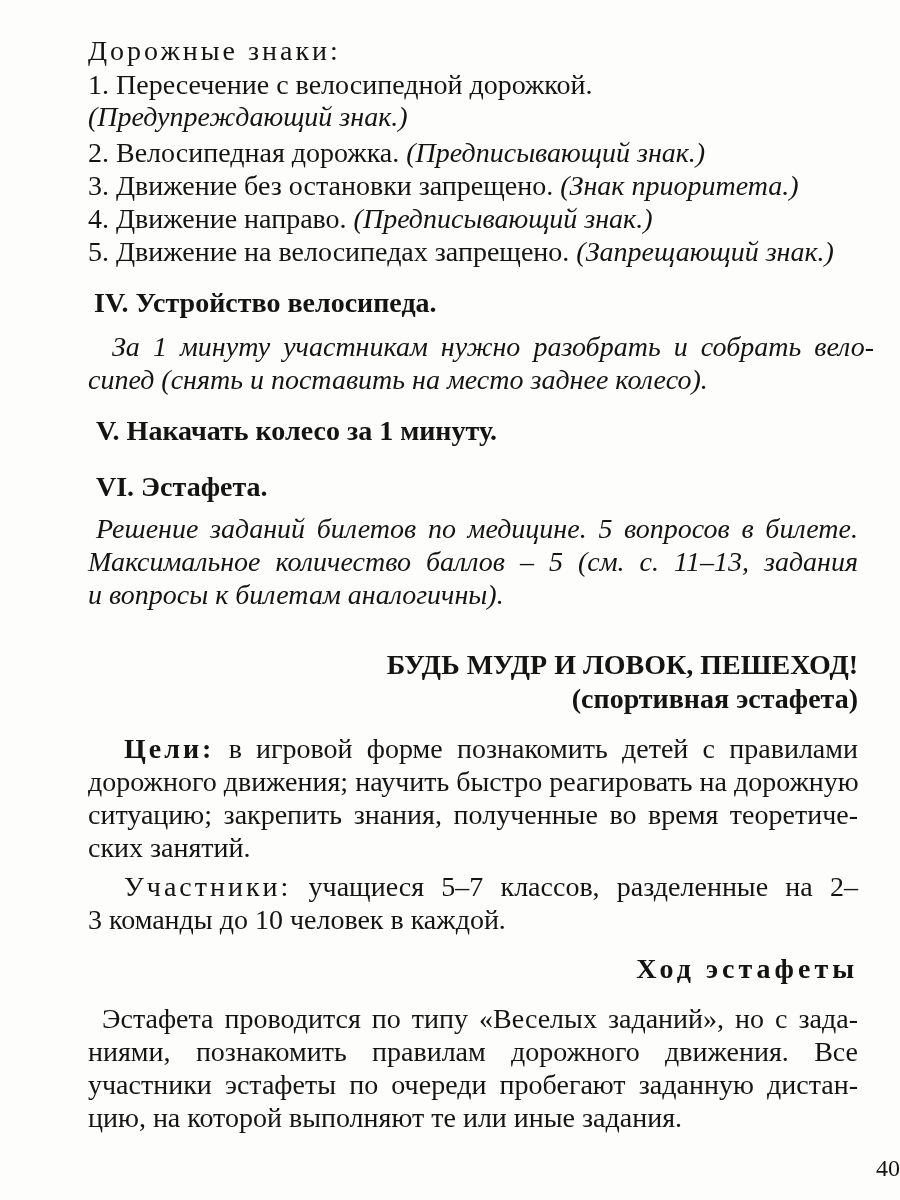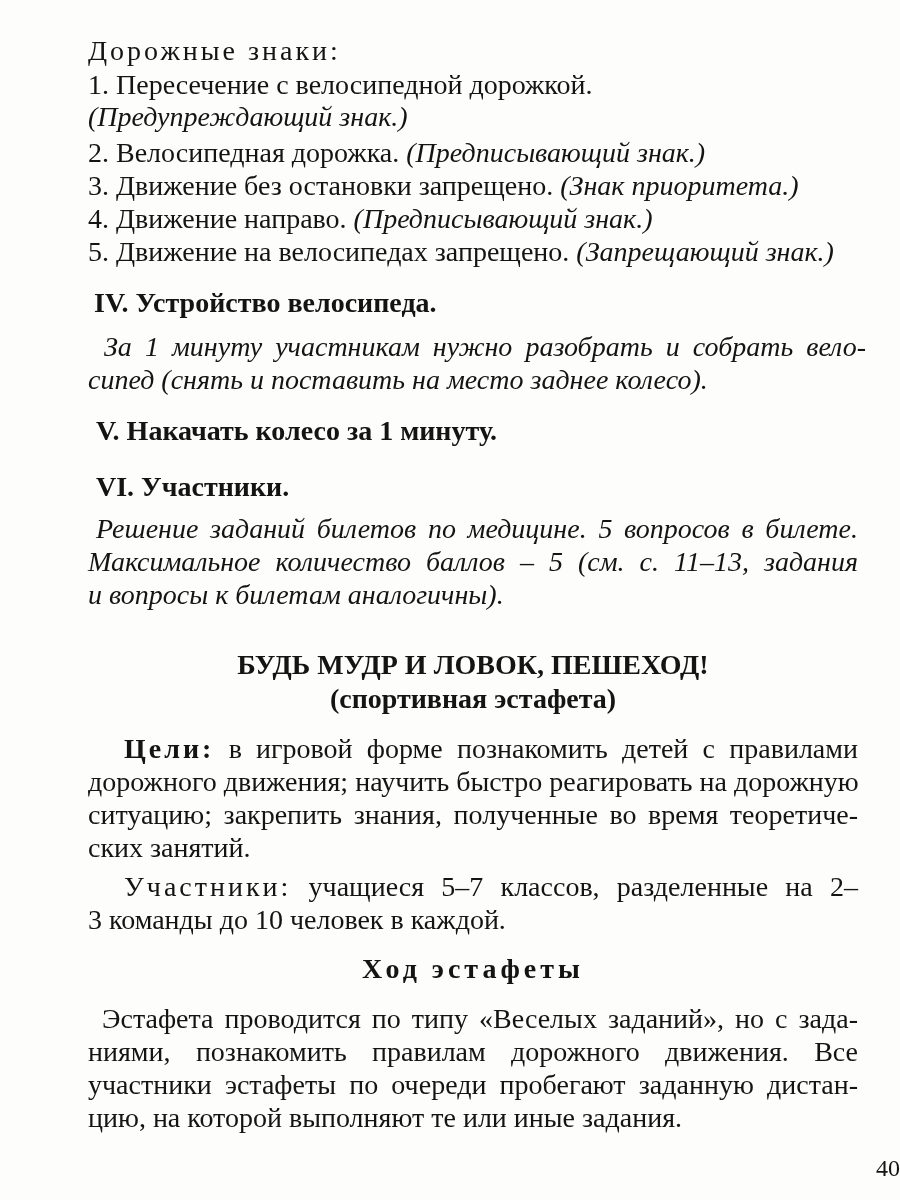--- a/index.html
+++ b/index.html
@@ -7,43 +7,43 @@
       width: 900px; height: 1200px; background: #fdfdfb; overflow: hidden;
       font-family: "Liberation Serif", serif; color: #141414;
       position: relative;
     }
     .page { position: absolute; left: 88px; top: 36px; width: 770px; }
     .ln { position: absolute; left: 0; white-space: nowrap; font-size: 28px; line-height: 30px; }
     .sp { letter-spacing: 3px; }
     .it { font-style: italic; }
     .b { font-weight: bold; }
     .just { width: 770px; text-align-last: justify; text-align: justify; }
-    .center { width: 770px; text-align: center; }
+    .center { width: 770px; text-align: right; }
     .right { width: 760px; text-align: left; }
     .pageno { position: absolute; left: 0; width: 900px; top: 1155px; text-align: right; font-size: 24px; }
   </style>
 </head>
 <body>
 
 <div class="page">
   <div class="ln sp" style="top:0">Дорожные знаки:</div>
   <div class="ln" style="top:34px">1. Пересечение с велосипедной дорожкой.</div>
   <div class="ln it right" style="top:66px">(Предупреждающий знак.)</div>
   <div class="ln" style="top:102px"><span>2. Велосипедная дорожка. </span><span class="it">(Предписывающий знак.)</span></div>
   <div class="ln" style="top:135px"><span>3. Движение без остановки запрещено. </span><span class="it">(Знак приоритета.)</span></div>
   <div class="ln" style="top:168px"><span>4. Движение направо. </span><span class="it">(Предписывающий знак.)</span></div>
   <div class="ln" style="top:201px"><span>5. Движение на велосипедах запрещено. </span><span class="it">(Запрещающий знак.)</span></div>
 
   <div class="ln b" style="top:252px;left:6px">IV. Устройство велосипеда.</div>
-  <div class="ln it just" style="top:296px;left:16px;width:762px">За 1 минуту участникам нужно разобрать и собрать вело-</div>
+  <div class="ln it just" style="top:296px;left:24px;width:762px">За 1 минуту участникам нужно разобрать и собрать вело-</div>
   <div class="ln it" style="top:329px">сипед (снять и поставить на место заднее колесо).</div>
 
   <div class="ln b" style="top:380px;left:8px">V. Накачать колесо за 1 минуту.</div>
 
-  <div class="ln b" style="top:436px;left:8px">VI. Участники.</div>
+  <div class="ln b" style="top:436px;left:8px">VI. Эстафета.</div>
   <div class="ln it just" style="top:478px;left:8px;width:762px">Решение заданий билетов по медицине. 5 вопросов в билете.</div>
   <div class="ln it just" style="top:511px">Максимальное количество баллов – 5 (см. с. 11–13, задания</div>
   <div class="ln it" style="top:544px">и вопросы к билетам аналогичны).</div>
 
   <div class="ln b center" style="top:614px">БУДЬ МУДР И ЛОВОК, ПЕШЕХОД!</div>
   <div class="ln b center" style="top:648px">(спортивная эстафета)</div>
 
   <div class="ln just" style="top:698px;left:36px;width:734px"><span class="b sp">Цели:</span><span> в игровой форме познакомить детей с правилами</span></div>
   <div class="ln just" style="top:731px">дорожного движения; научить быстро реагировать на дорожную</div>
   <div class="ln just" style="top:764px">ситуацию; закрепить знания, полученные во время теоретиче-</div>

